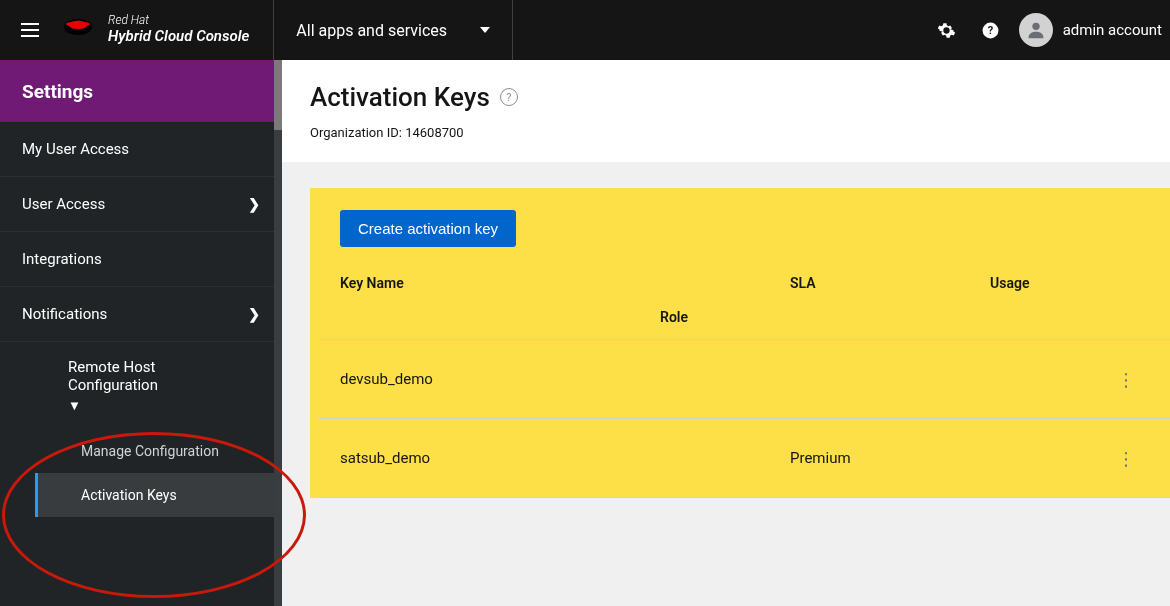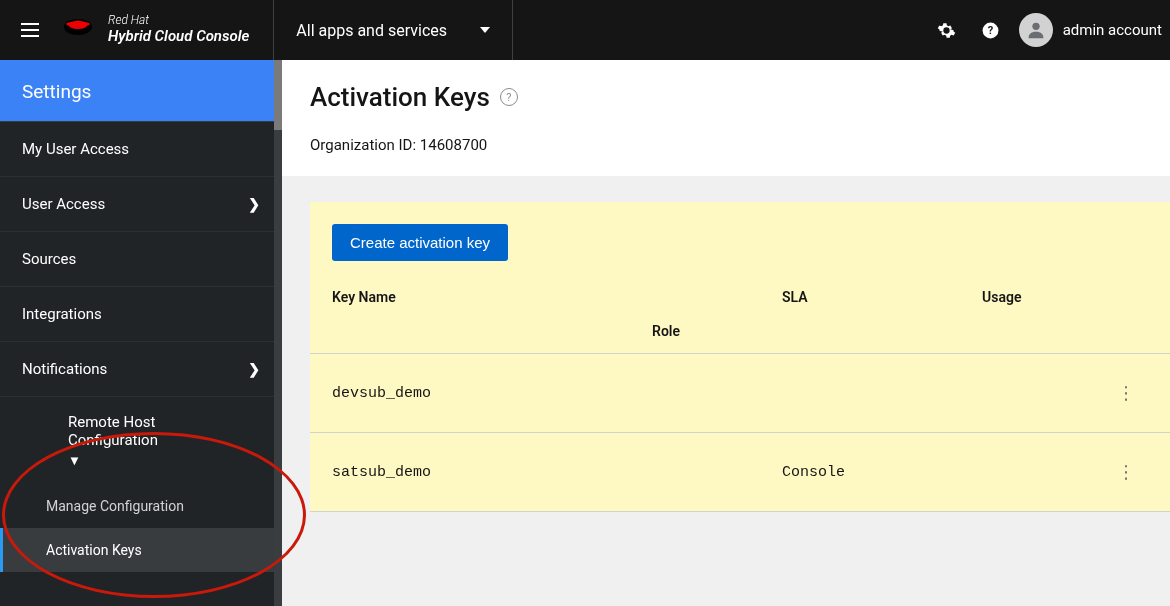--- a/index.html
+++ b/index.html
@@ -20,47 +20,47 @@
     .topbar-spacer { flex: 1; }
     .topbar-icon { width: 44px; height: 60px; display: flex; align-items: center; justify-content: center; cursor: pointer; }
     .avatar { width: 34px; height: 34px; border-radius: 50%; background: #d2d2d2; display: flex; align-items: center; justify-content: center; margin-left: 6px; }
     .account-label { padding: 0 8px 0 10px; font-size: 15px; }
 
     .layout { display: flex; height: calc(100% - 60px); }
     .sidebar { width: 282px; background: #212427; color: #fff; display: flex; flex-direction: column; position: relative; }
     .sidebar-scrollbar { position: absolute; right: 0; top: 0; bottom: 0; width: 8px; background: #3a3d40; }
     .sidebar-thumb { position: absolute; right: 0; top: 0; width: 8px; height: 70px; background: #7a7a7a; }
 
-    .sidebar-heading { padding: 20px 22px 18px; font-size: 19px; font-weight: 400; border-bottom: 1px solid #393c3f; background: #3b82f6; }
+    .sidebar-heading { padding: 20px 22px 18px; font-size: 19px; font-weight: 700; border-bottom: 1px solid #393c3f; background: #701a75; }
     .sidebar-item { display: flex; align-items: center; justify-content: space-between; padding: 18px 22px; font-size: 15px; cursor: pointer; border-bottom: 1px solid #2d3033; }
     .chevron-right { font-size: 14px; font-weight: bold; }
     .sidebar-sub-parent { display: flex; align-items: flex-start; justify-content: space-between; padding: 16px 22px 16px 68px; font-size: 15px; cursor: pointer; flex-direction: column; }
     .chevron-down-s { font-size: 13px; margin-top: 4px; }
-    .sidebar-sub-item { padding: 14px 28px 14px 46px; font-size: 14px; color: #d2d2d2; cursor: pointer; }
+    .sidebar-sub-item { padding: 14px 28px 14px 46px; font-size: 14px; color: #d2d2d2; cursor: pointer; margin-left: 35px; }
     .sidebar-sub-item.active { background: #393c3f; border-left: 3px solid #2b9af3; padding-left: 43px; color: #fff; }
 
     .main { flex: 1; display: flex; flex-direction: column; background: #f0f0f0; overflow: hidden; }
     .main-header { background: #fff; padding: 22px 0 22px 28px; }
     .page-title-row { display: flex; align-items: center; gap: 10px; }
     .page-title { font-size: 26px; font-weight: 500; color: #151515; }
     .help-circle { width: 18px; height: 18px; border: 1.5px solid #8a8d90; border-radius: 50%; display: flex; align-items: center; justify-content: center; font-size: 11px; color: #8a8d90; }
-    .org-id { margin-top: 24px; font-size: 15px; color: #151515; }
+    .org-id { margin-top: 13px; font-size: 13px; color: #151515; }
 
-    .content-card { background: #fef9c3; margin: 26px 0 0 28px; padding: 22px 0 0 0; }
+    .content-card { background: #fde047; margin: 26px 0 0 28px; padding: 22px 0 0 8px; }
     .create-btn { background: #0066cc; color: #fff; border: none; padding: 10px 18px; font-size: 15px; border-radius: 3px; cursor: pointer; margin-left: 22px; }
 
     .table { width: 100%; margin-top: 18px; }
     .table-header { display: flex; padding: 10px 22px 14px 22px; border-bottom: 1px solid #d2d2d2; }
     .th { font-size: 14px; font-weight: 600; color: #151515; }
     .col-name { width: 320px; }
     .col-role { width: 130px; margin-top: 34px; }
     .col-sla { width: 200px; }
     .col-usage { flex: 1; }
     .col-actions { width: 44px; text-align: center; }
-    .table-row { display: flex; align-items: center; padding: 22px 22px; border-bottom: 1px solid #d2d2d2; font-size: 15px; color: #151515; font-family: Liberation Mono, monospace; }
+    .table-row { display: flex; align-items: center; padding: 22px 22px; border-bottom: 1px solid #d2d2d2; font-size: 15px; color: #151515; }
     .kebab { cursor: pointer; color: #6a6e73; font-size: 18px; text-align: center; }
 
     .annotation-ellipse { position: absolute; left: 2px; top: 432px; width: 304px; height: 166px; border: 3px solid #c9190b; border-radius: 50%; pointer-events: none; z-index: 100; }
   </style>
 </head>
 <body>
 
 <div class="topbar">
   <div class="hamburger">
     <svg viewBox="0 0 24 24">
@@ -112,23 +112,20 @@
     <div class="sidebar-heading">Settings</div>
     <div id="sidebar-items">
         <div class="sidebar-item">
           <span>My User Access</span>
         </div>
         <div class="sidebar-item">
           <span>User Access</span>
           <span class="chevron-right">❯</span>
         </div>
         <div class="sidebar-item">
-          <span>Sources</span>
-        </div>
-        <div class="sidebar-item">
           <span>Integrations</span>
         </div>
         <div class="sidebar-item">
           <span>Notifications</span>
           <span class="chevron-right">❯</span>
         </div>
       </div>
     <div class="sidebar-sub-parent">
       <span style="max-width:140px;">Remote Host Configuration</span>
       <span class="chevron-down-s">▼</span>
@@ -167,21 +164,21 @@
         <div id="table-body">
             <div class="table-row">
               <div class="col-name">devsub_demo</div>
               <div class="col-role"></div>
               <div class="col-usage"></div>
               <div class="col-actions kebab">⋮</div>
             </div>
             <div class="table-row">
               <div class="col-name">satsub_demo</div>
               <div class="col-role"></div>
-              <div class="col-sla">Console</div>
+              <div class="col-sla">Premium</div>
               <div class="col-usage"></div>
               <div class="col-actions kebab">⋮</div>
             </div>
           </div>
       </div>
     </div>
   </div>
 </div>
 
 <div class="annotation-ellipse"></div>

